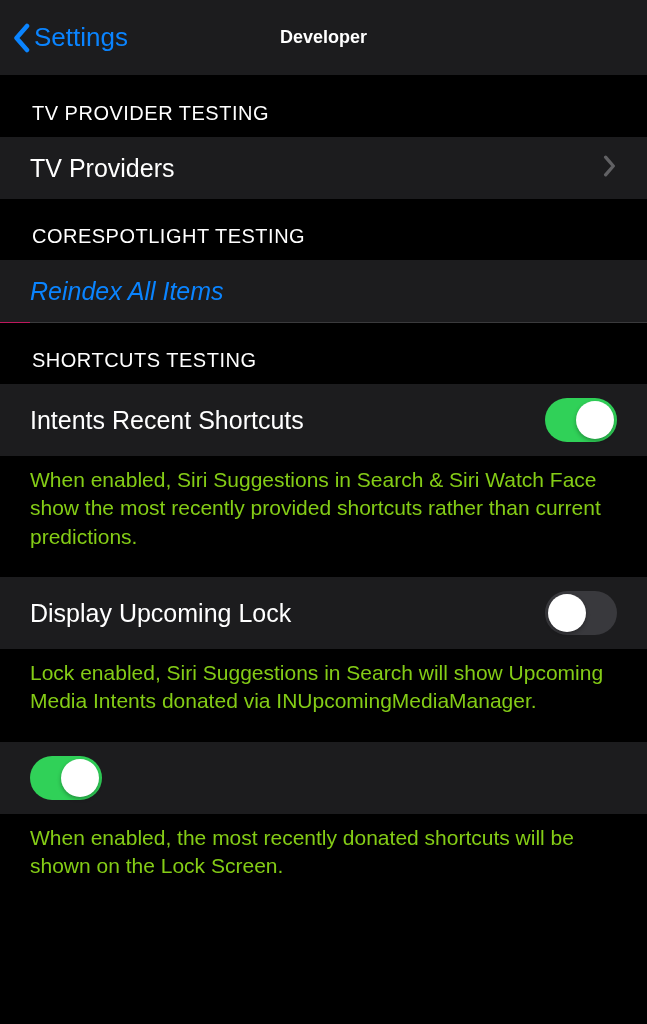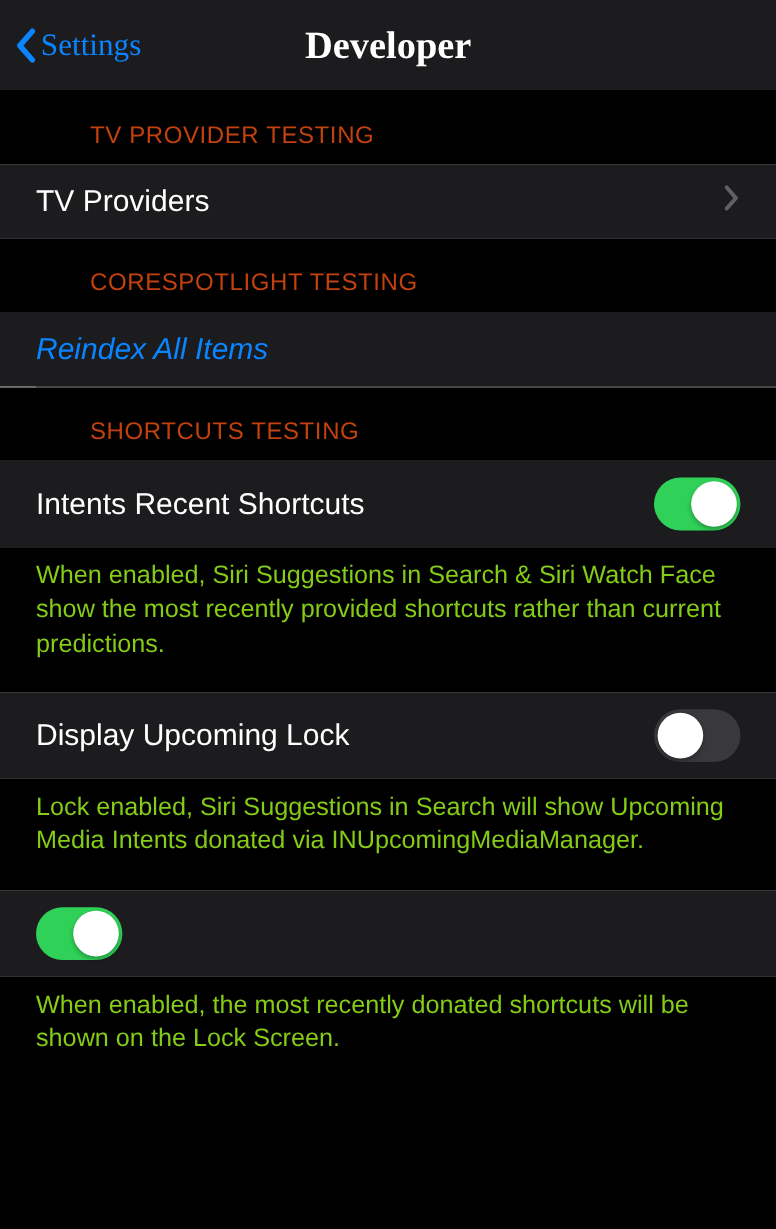--- a/index.html
+++ b/index.html
@@ -16,50 +16,48 @@
       color: #ffffff;
       overflow: hidden;
     }
     .navbar {
       display: flex;
       align-items: center;
       height: 76px;
       background: #1c1c1e;
       position: relative;
       border-bottom: 1px solid #000;
-      font-family: Liberation Serif, serif;
     }
     .back-button {
       display: flex;
       align-items: center;
       padding-left: 12px;
       color: #0a84ff;
       font-size: 26px;
       gap: 4px;
       cursor: pointer;
     }
     .back-chevron {
       width: 18px;
       height: 30px;
     }
     .navbar-title {
       position: absolute;
       left: 50%;
       transform: translateX(-50%);
-      font-size: 32px;
+      font-size: 18px;
       font-weight: 600;
       color: #ffffff;
     }
     .section-header {
       padding: 26px 30px 12px 32px;
       font-size: 20px;
-      color: #c2410c;
+      color: #ffffff;
       letter-spacing: 0.5px;
       text-transform: uppercase;
-      margin-left: 43px;
     }
     .row {
       display: flex;
       align-items: center;
       justify-content: space-between;
       background: #1c1c1e;
       min-height: 62px;
       padding: 14px 30px;
       font-size: 25px;
       position: relative;
@@ -68,21 +66,21 @@
       color: #ffffff;
     }
     .row.action {
       color: #0a84ff;
       font-style: italic;
     }
     .group .row:first-of-type {
       border-top: none;
     }
     .group {
-      background: #a3a3a3;
+      background: #be185d;
     }
     .separator-inset {
       margin-left: 30px;
       height: 1px;
       background: #3a3a3c;
     }
     .chevron-right {
       color: #616164;
     }
     .footer-text {

